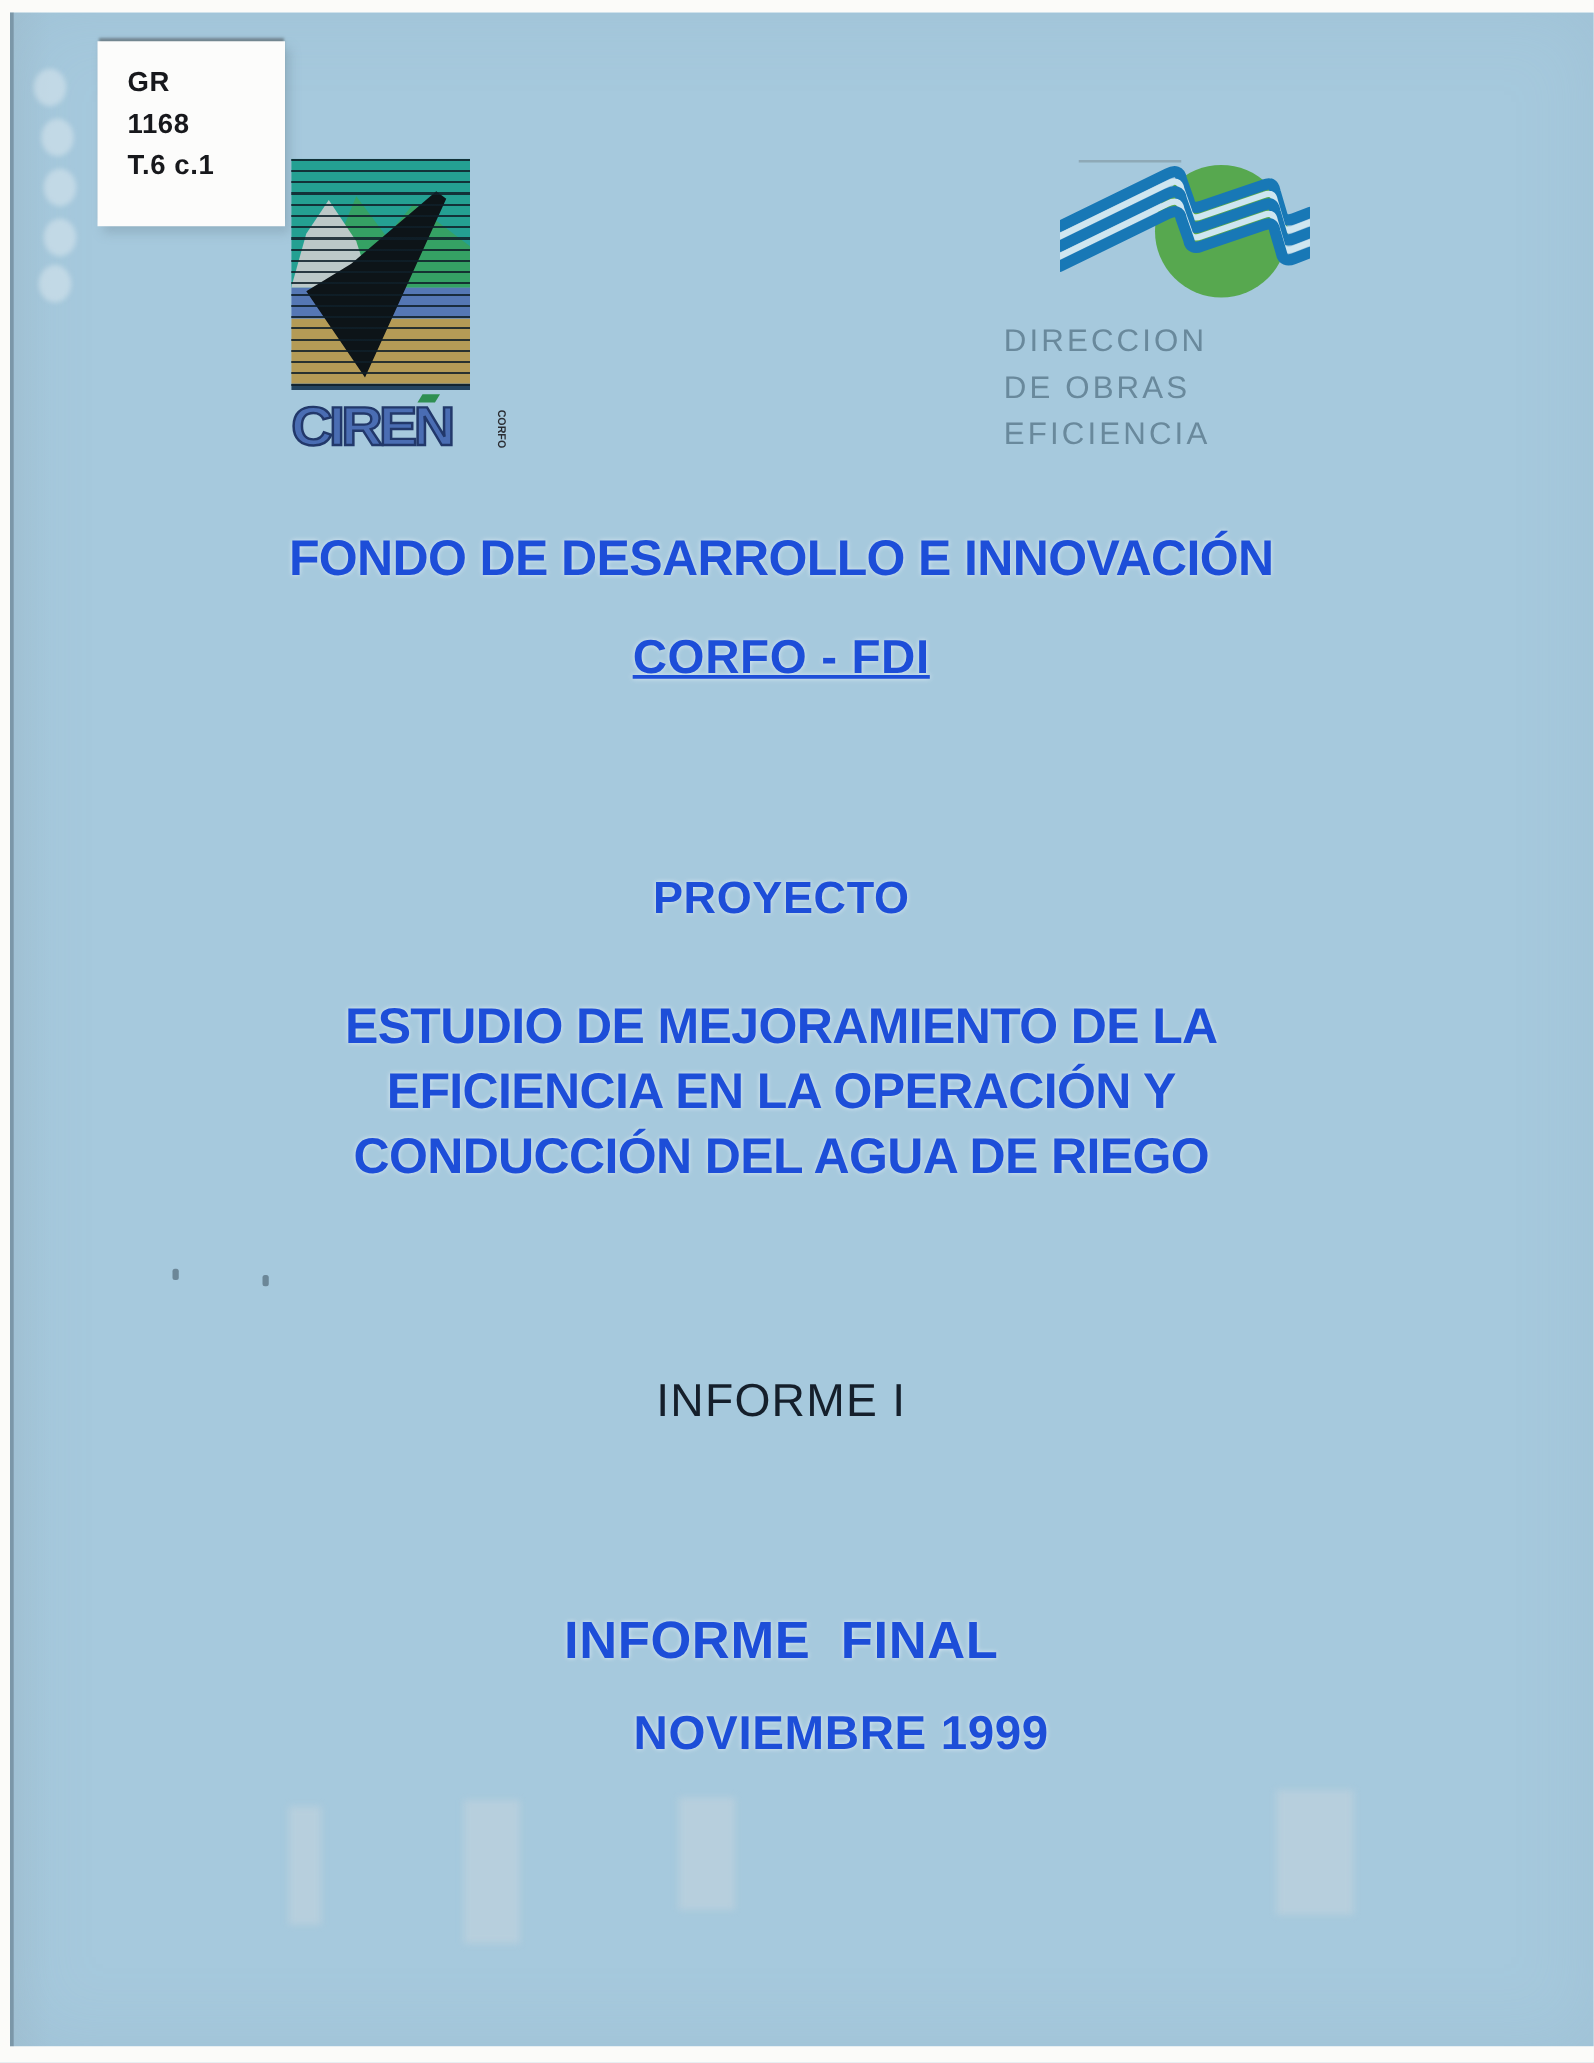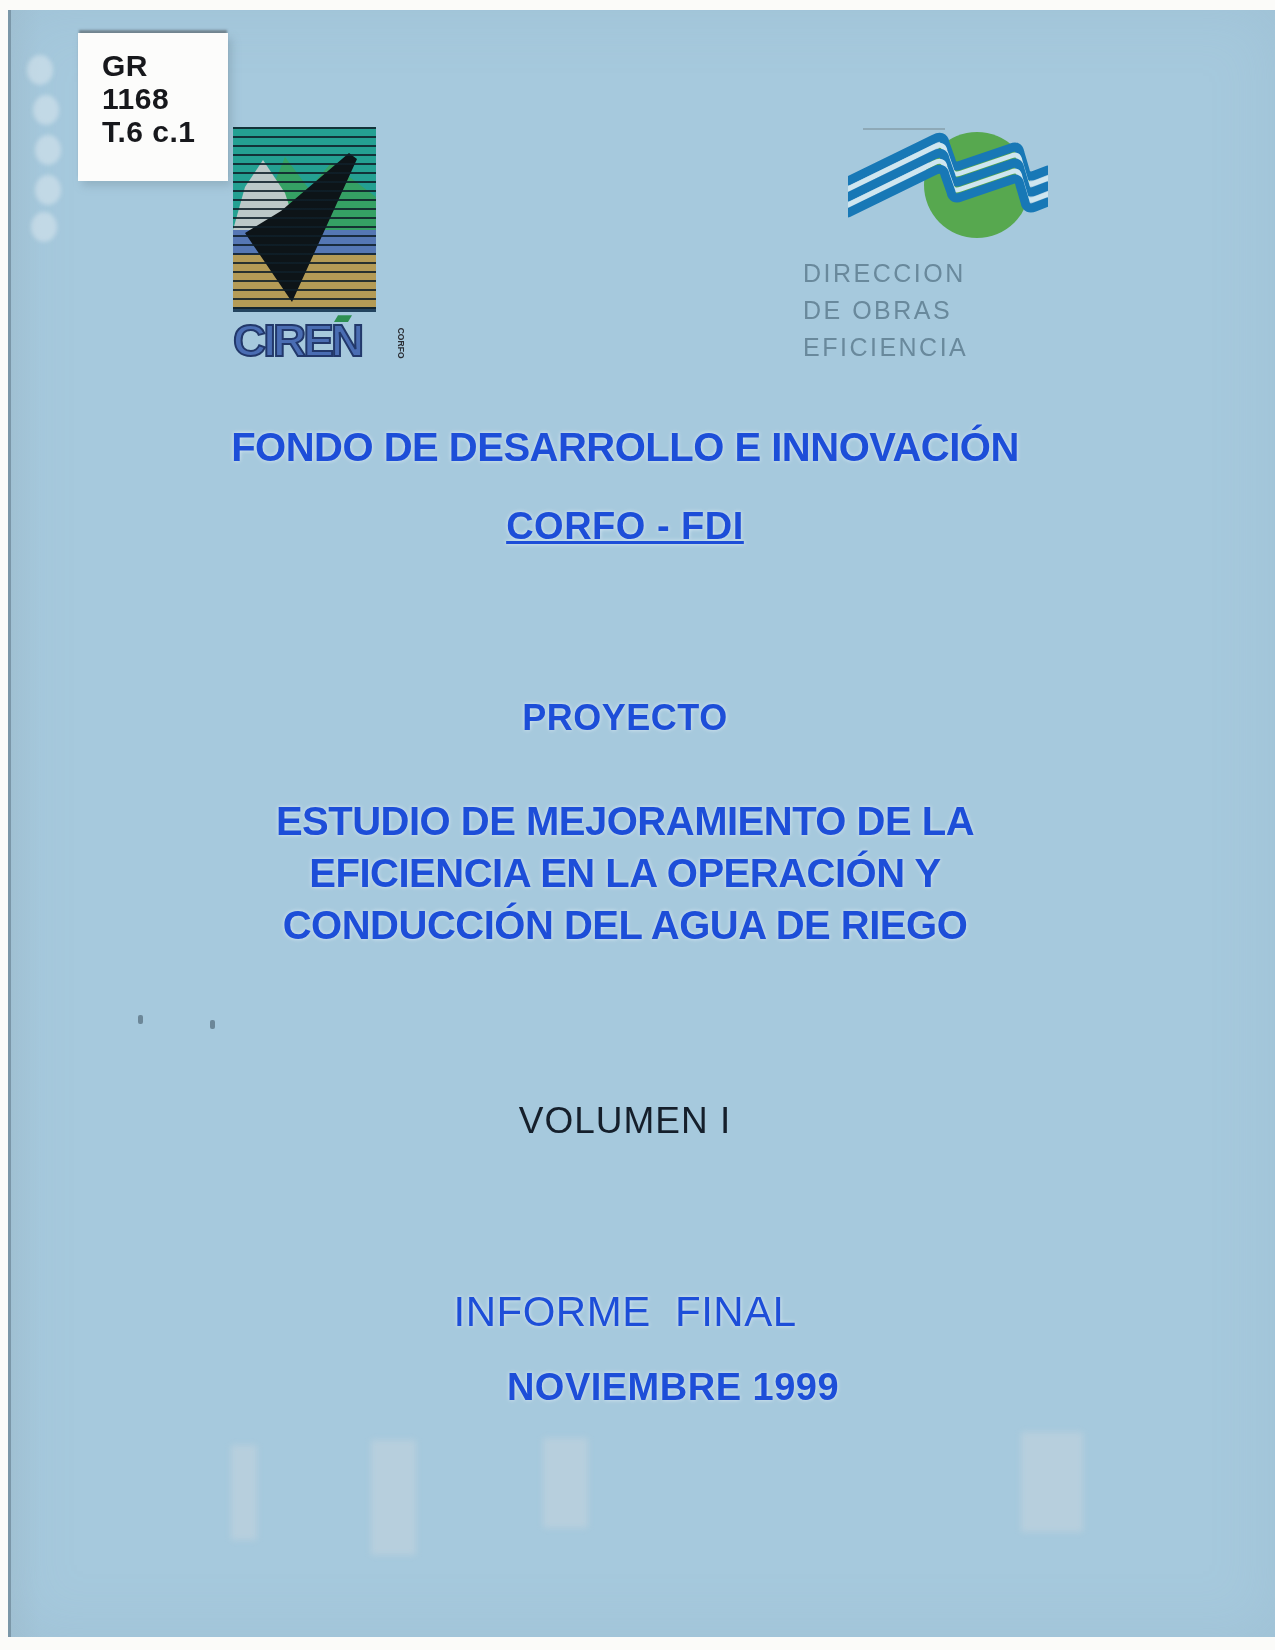--- a/index.html
+++ b/index.html
@@ -20,21 +20,21 @@
   .ghost{position:absolute;width:26px;height:30px;border-radius:50%;
     background:rgba(218,231,238,0.55);filter:blur(2px);}
 
   .sticker{
     position:absolute;left:67px;top:23px;width:150px;height:148px;
     background:#fcfcfb;
     box-shadow:0 -4px 2px -1px rgba(88,98,104,0.65), 4px 5px 8px rgba(110,135,150,0.35);
     padding:16px 0 0 24px;box-sizing:border-box;
   }
   .sticker .cn{
-    font-weight:bold;font-size:30px;line-height:33px;color:#17181c;
+    font-weight:bold;font-size:22px;line-height:33px;color:#17181c;
     letter-spacing:0.5px;
   }
 
   .ciren{position:absolute;left:222px;top:117px;width:170px;}
   .ciren-box{position:relative;width:143px;height:185px;}
   .ciren-box svg{display:block;}
   .ciren-stripes{
     position:absolute;left:0;top:0;width:143px;height:185px;
     background:repeating-linear-gradient(to bottom,
       rgba(15,31,41,0.85) 0px, rgba(15,31,41,0.85) 1.6px,
@@ -63,21 +63,21 @@
     font-weight:400;
   }
 
   .center-text{position:absolute;left:0;width:1228px;text-align:center;color:#1d4ed8;}
   .halo{text-shadow:0 0 4px rgba(228,240,247,0.9);}
   .t-fund{top:415px;font-size:40px;font-weight:bold;letter-spacing:-0.5px;}
   .t-program{top:495px;font-size:38px;font-weight:bold;letter-spacing:0.5px;text-decoration:underline;}
   .t-proyecto{top:687px;font-size:36px;font-weight:bold;letter-spacing:0.5px;}
   .t-project{top:785px;font-size:40px;font-weight:bold;line-height:52px;letter-spacing:-0.5px;}
   .t-volume{top:1090px;font-size:37px;font-weight:400;letter-spacing:1px;color:#151f2b;}
-  .t-informe{top:1278px;font-size:42px;font-weight:normal;white-space:pre;letter-spacing:0.5px;}
+  .t-informe{top:1278px;font-size:42px;font-weight:bold;white-space:pre;letter-spacing:0.5px;}
   .t-date{top:1356px;font-size:38px;font-weight:bold;letter-spacing:0.5px;padding-left:48px;}
 
   .artifact{position:absolute;background:rgba(203,216,222,0.45);filter:blur(3px);}
   .speck{position:absolute;width:5px;height:9px;background:rgba(60,80,95,0.55);
     border-radius:2px;filter:blur(0.5px);}
 </style>
 </head>
 <body>
 
 <div class="page">
@@ -137,21 +137,21 @@
   <div class="center-text halo t-fund">FONDO DE DESARROLLO E INNOVACIÓN</div>
   <div class="center-text halo t-program">CORFO - FDI</div>
   <div class="center-text halo t-proyecto">PROYECTO</div>
 
   <div class="center-text halo t-project">
     <div>ESTUDIO DE MEJORAMIENTO DE LA</div>
     <div>EFICIENCIA EN LA OPERACIÓN Y</div>
     <div>CONDUCCIÓN DEL AGUA DE RIEGO</div>
   </div>
 
-  <div class="center-text t-volume">VOLUMEN I</div>
+  <div class="center-text t-volume">INFORME I</div>
   <div class="center-text halo t-informe">INFORME  FINAL</div>
   <div class="center-text halo t-date">NOVIEMBRE 1999</div>
 
   <div class="speck" style="left:127px;top:1005px;"></div>
   <div class="speck" style="left:199px;top:1010px;"></div>
 
   <div class="artifact" style="left:220px;top:1435px;width:26px;height:95px;"></div>
   <div class="artifact" style="left:360px;top:1430px;width:45px;height:115px;"></div>
   <div class="artifact" style="left:532px;top:1428px;width:45px;height:90px;"></div>
   <div class="artifact" style="left:1010px;top:1422px;width:62px;height:100px;"></div>

